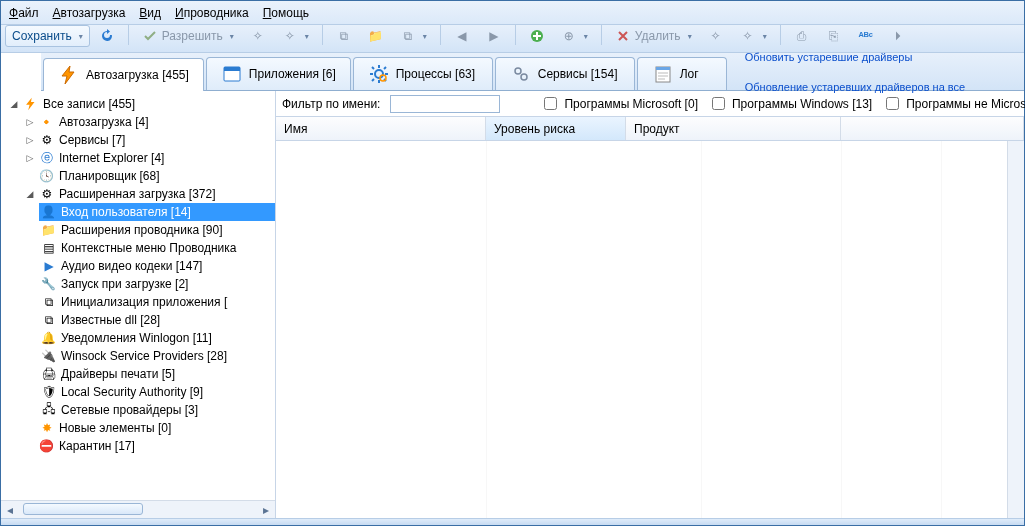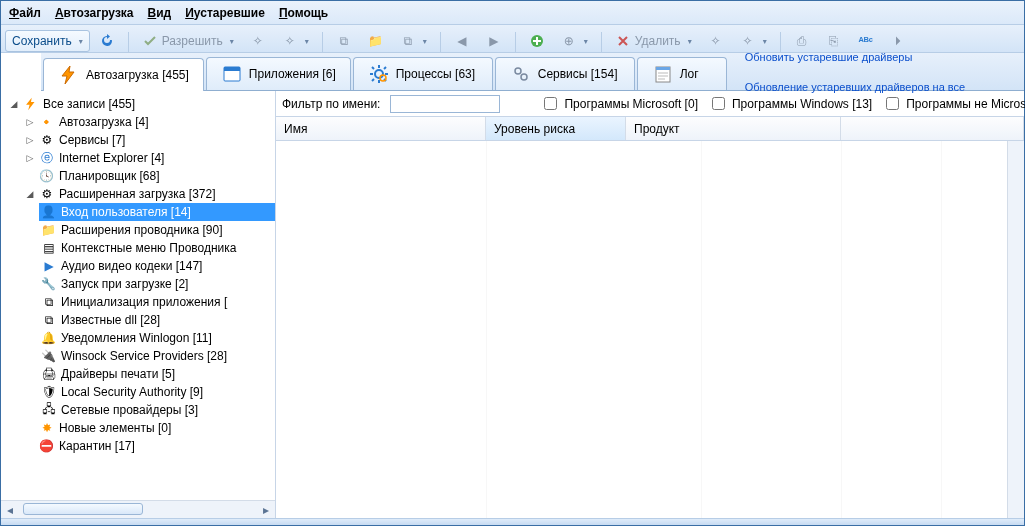--- a/index.html
+++ b/index.html
@@ -9,26 +9,26 @@
   
   .titlebar { height: 28px; background: linear-gradient(#e9f1fb,#d6e6f8); display: flex; align-items: center; padding: 0 4px; border-bottom: 1px solid #b7cde6; }
   .titlebar .app-icon { width: 16px; height: 16px; margin: 0 6px 0 2px; display:flex;align-items:center;justify-content:center; }
   .titlebar .title { flex: 1; font-size: 12px; }
   .winbtns { display: flex; gap: 2px; }
   .winbtn { width: 28px; height: 18px; border: 1px solid #6f8bb0; border-radius: 2px; background: linear-gradient(#f7fbff,#d7e6f7); display:flex;align-items:center;justify-content:center; font-size:10px;}
   .winbtn.close { background: linear-gradient(#f7a28e,#d9482b); border-color:#a83a26; color:#fff;}
   .winbtn span { pointer-events:none; }
 
   
-  .menubar { height: 24px; background: linear-gradient(#eaf2fc,#dbe9f9); display:flex; align-items:center; padding: 0 8px; gap: 14px; border-bottom: 1px solid #b7cde6; font-weight: bold;}
+  .menubar { height: 24px; background: linear-gradient(#eaf2fc,#dbe9f9); display:flex; align-items:center; padding: 0 8px; gap: 14px; border-bottom: 1px solid #b7cde6;}
   .menuitem { cursor: default; }
   .menuitem u { text-decoration: underline; }
 
   
-  .toolbar { height: 28px; background: linear-gradient(#e7f0fb,#d3e4f7); border-bottom:1px solid #b7cde6; display:flex; align-items:flex-end; padding:0 4px; gap:2px; }
+  .toolbar { height: 28px; background: linear-gradient(#e7f0fb,#d3e4f7); border-bottom:1px solid #b7cde6; display:flex; align-items:flex-start; padding:0 4px; gap:2px; }
   .tbtn { height: 22px; padding: 0 6px; border: 1px solid transparent; border-radius:3px; display:flex; align-items:center; gap:4px; color:#1a1a1a; }
   .tbtn.disabled { color:#8a98aa; }
   .tbtn.primary { color:#0b4d8b; border-color:#a9c3e0; background:linear-gradient(#f5faff,#e2eefb); }
   .tsep { width:1px; height:20px; background:#b7cde6; margin:0 4px; }
   .tdrop::after { content:"▾"; font-size:8px; margin-left:3px; color:#6b85a6;}
   .ticon { width:16px; height:16px; display:inline-flex; align-items:center; justify-content:center; }
 
   
   .tabstrip { height: 38px; background: linear-gradient(#e7f0fb,#d3e4f7); border-bottom:1px solid #8faed0; display:flex; align-items:stretch;margin-left:40px; }
   .tab { display:flex; align-items:center; gap:6px; padding: 0 14px; border:1px solid #9ab6d6; border-bottom:none; margin-top:4px; margin-left:2px; border-radius:4px 4px 0 0; background: linear-gradient(#f4f9ff,#dfecfa); min-width:140px; }
@@ -77,21 +77,21 @@
 </head>
 <body>
 
 <div class="window">
 
 
   <div class="menubar">
     <span class="menuitem"><u>Ф</u><span>айл</span></span>
     <span class="menuitem"><u>А</u><span>втозагрузка</span></span>
     <span class="menuitem"><u>В</u><span>ид</span></span>
-    <span class="menuitem"><u>И</u><span>устаревшие</span></span>
+    <span class="menuitem"><u>И</u><span>проводника</span></span>
     <span class="menuitem"><u>П</u><span>омощь</span></span>
   </div>
 
   <div class="toolbar">
     <div class="tbtn primary tdrop">
       <span>Сохранить</span>
     </div>
     <div class="tbtn">
       <span class="ticon">
           <svg width="14" height="14" viewBox="0 0 14 14">

